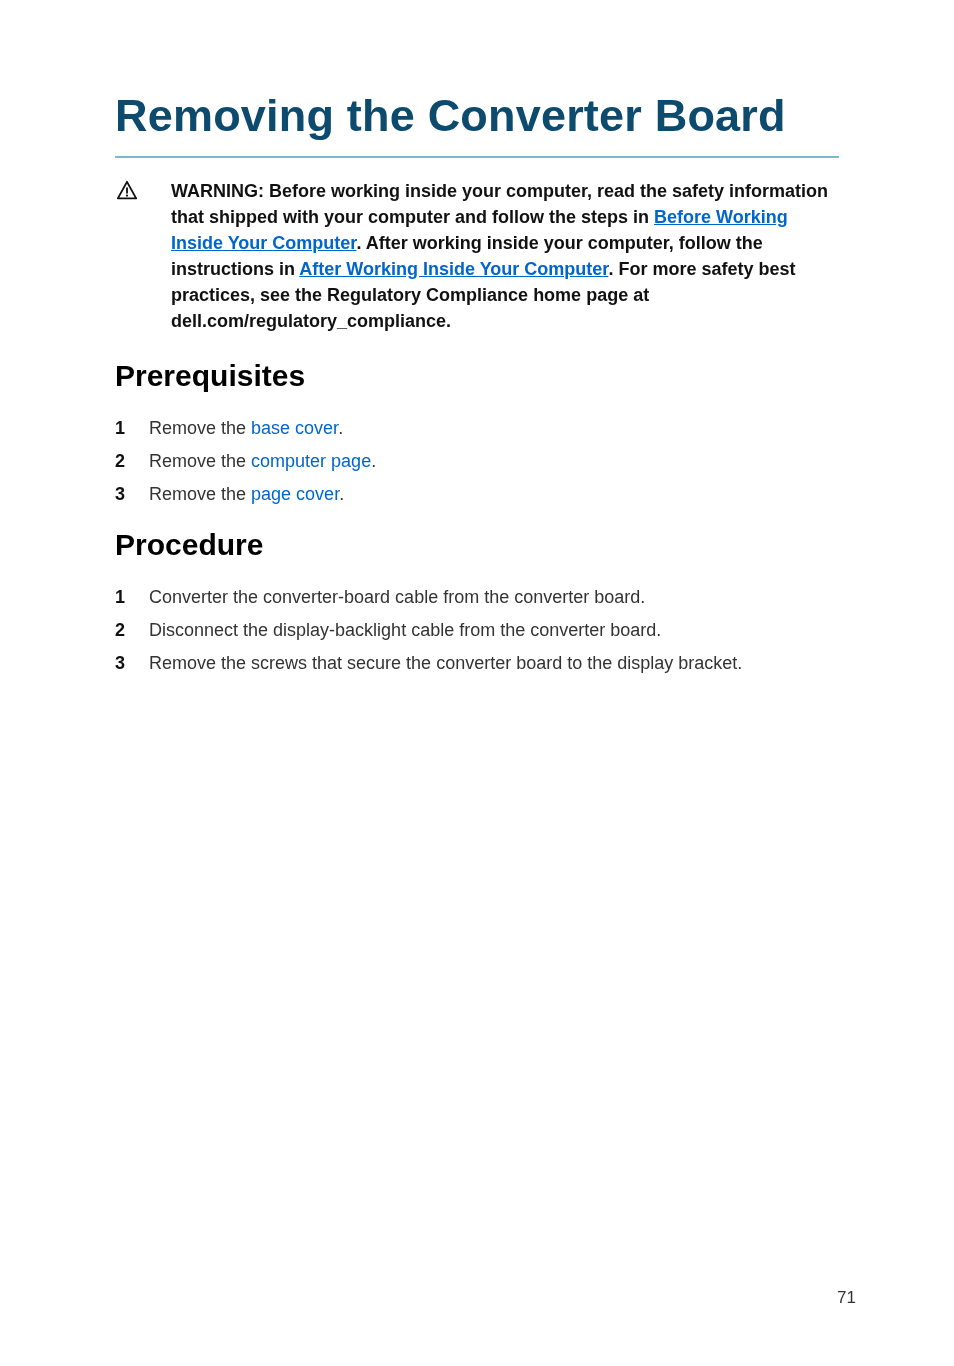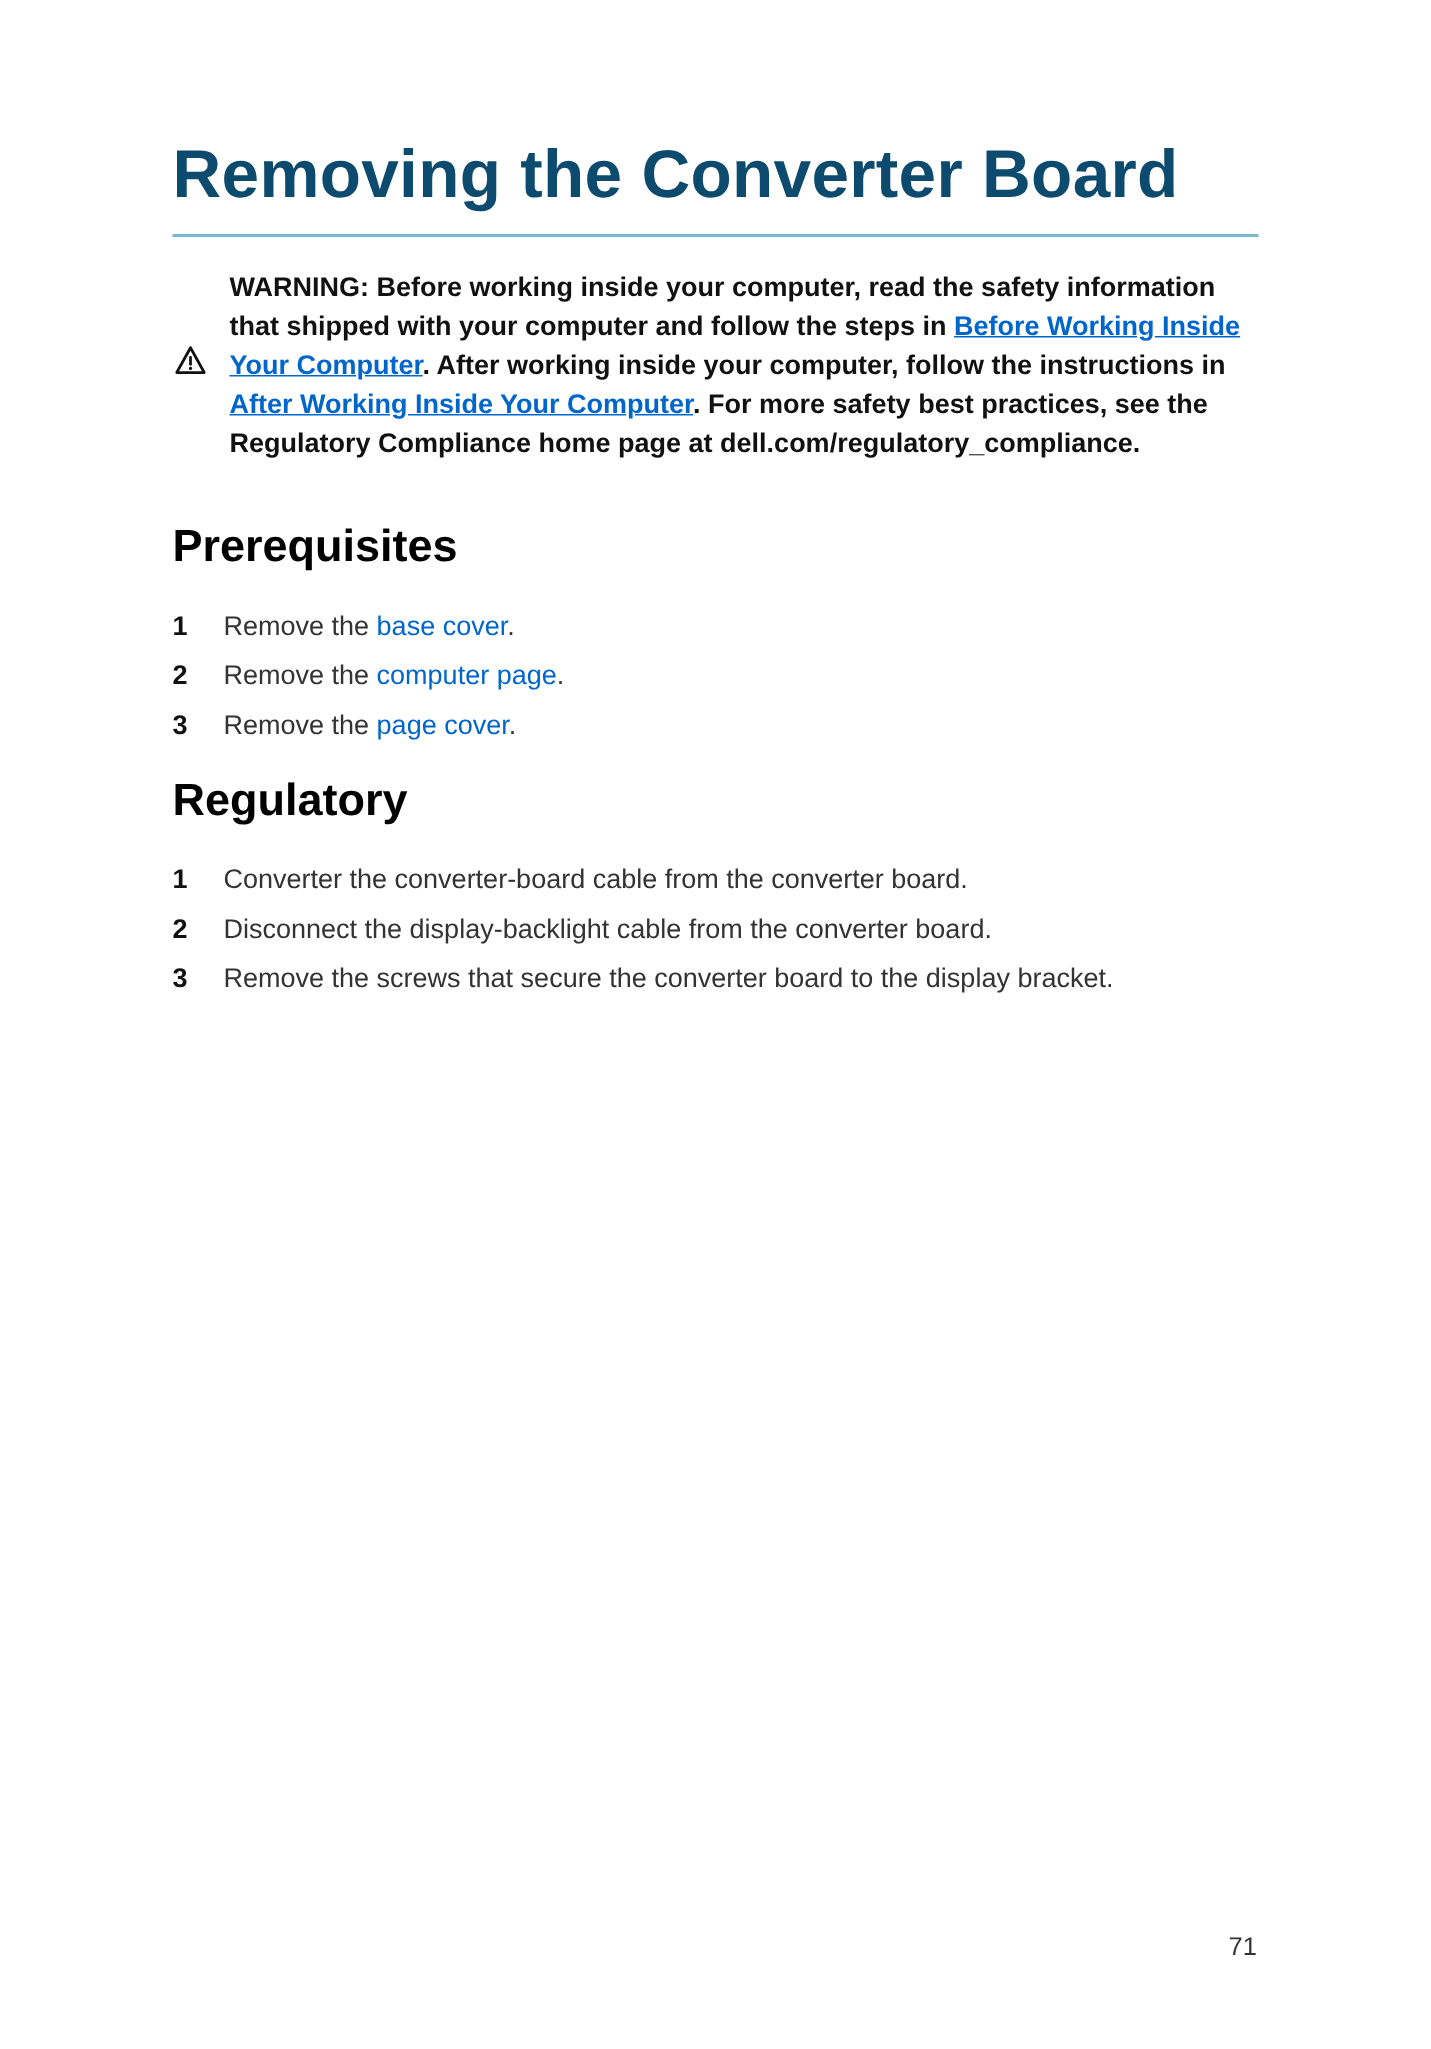--- a/index.html
+++ b/index.html
@@ -20,23 +20,23 @@
     margin-bottom: 14px;
   }
   .hr {
     height: 2px;
     background: #7ab8d0;
     border: none;
     margin-bottom: 20px;
   }
   .warning-block {
     display: flex;
-    align-items: center;
-    gap: 14px;
-    margin-bottom: 40px;
+    align-items: flex-start;
+    gap: 32px;
+    margin-bottom: 25px;
   }
   .warning-icon {
     flex: 0 0 24px;
     margin-top: 2px;
   }
   .warning-text {
     font-size: 18px;
     font-weight: 700;
     line-height: 1.45;
     color: #111;
@@ -75,21 +75,21 @@
     min-width: 16px;
     text-align: left;
   }
   .body-link {
     color: #0066cc;
     font-weight: 400;
   }
   .page-number {
     position: absolute;
     bottom: 58px;
-    right: 116px;
+    right: 98px;
     font-size: 17px;
     color: #333;
   }
 </style>
 </head>
 <body>
 
 <h1 class="title">Removing the Converter Board</h1>
 <hr class="hr">
 
@@ -118,21 +118,21 @@
       <span>Remove the </span><a class="body-link">computer page</a><span>.</span>
     </span>
   </li>
   <li>
     <span>
       <span>Remove the </span><a class="body-link">page cover</a><span>.</span>
     </span>
   </li>
 </ol>
 
-<h2 class="section-heading">Regulatory</h2>
+<h2 class="section-heading">Procedure</h2>
 <ol class="ol">
   <li>
     <span>Converter the converter-board cable from the converter board.</span>
   </li>
   <li>
     <span>Disconnect the display-backlight cable from the converter board.</span>
   </li>
   <li>
     <span>Remove the screws that secure the converter board to the display bracket.</span>
   </li>

